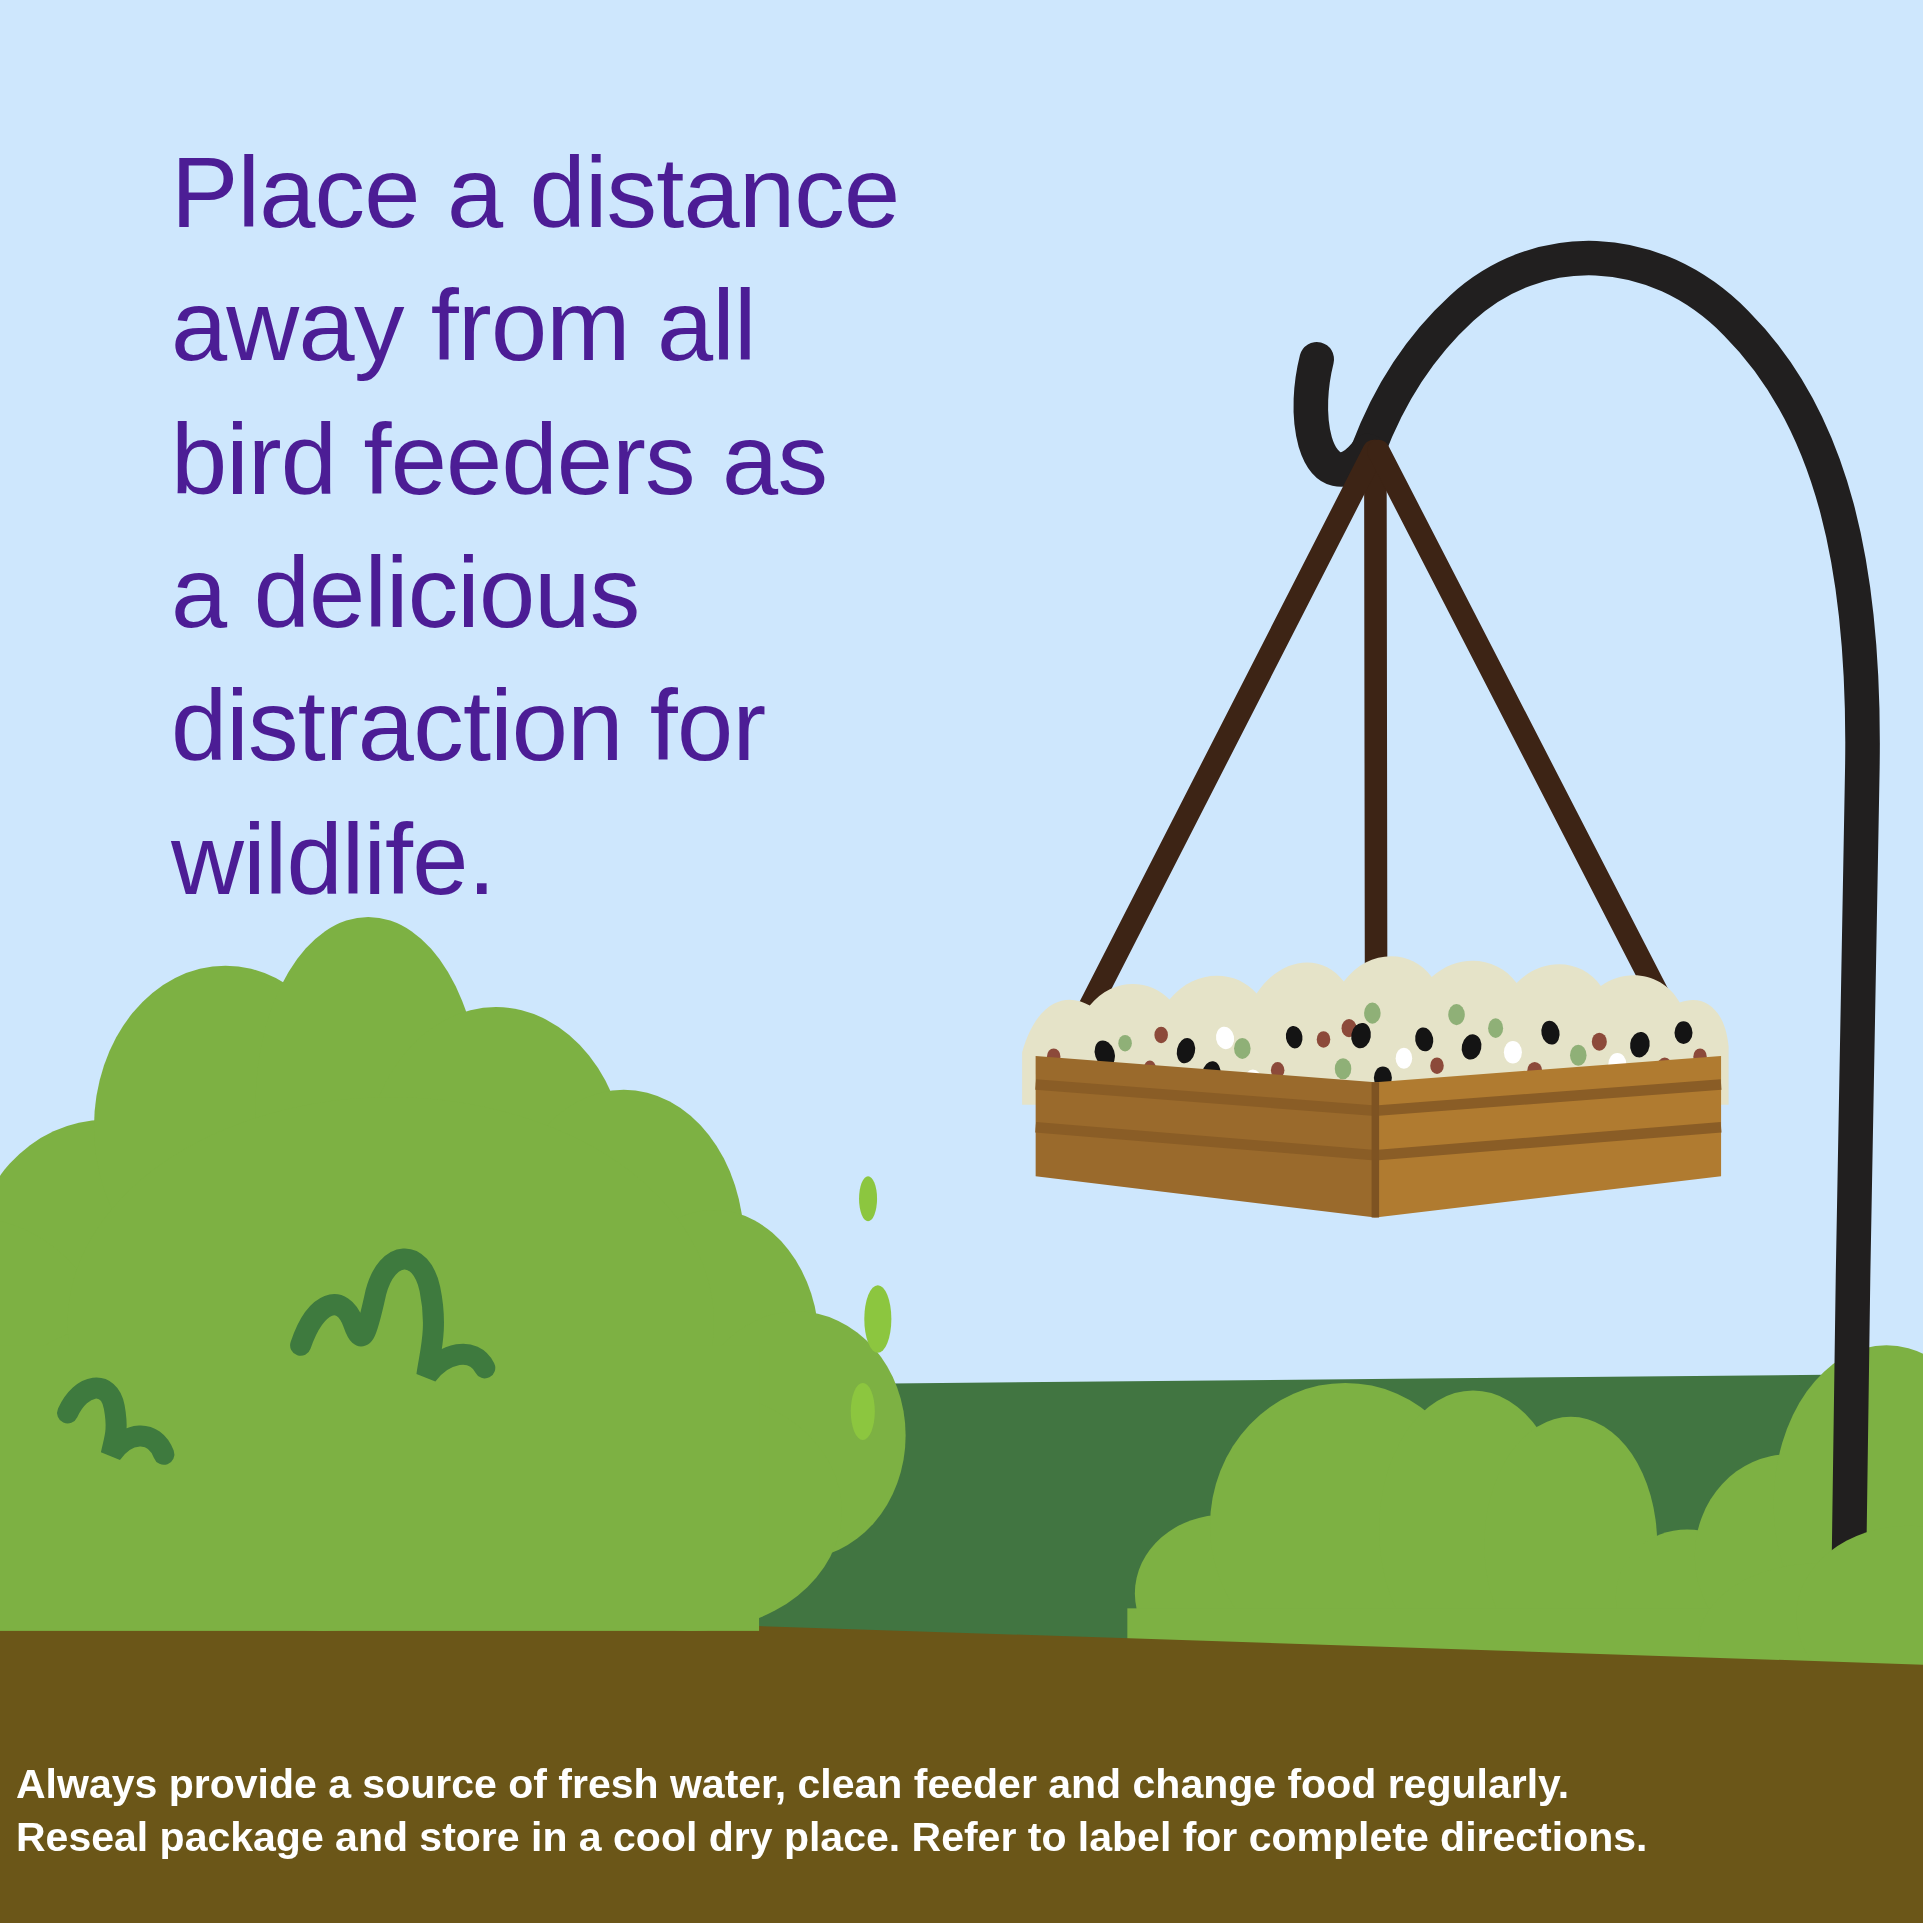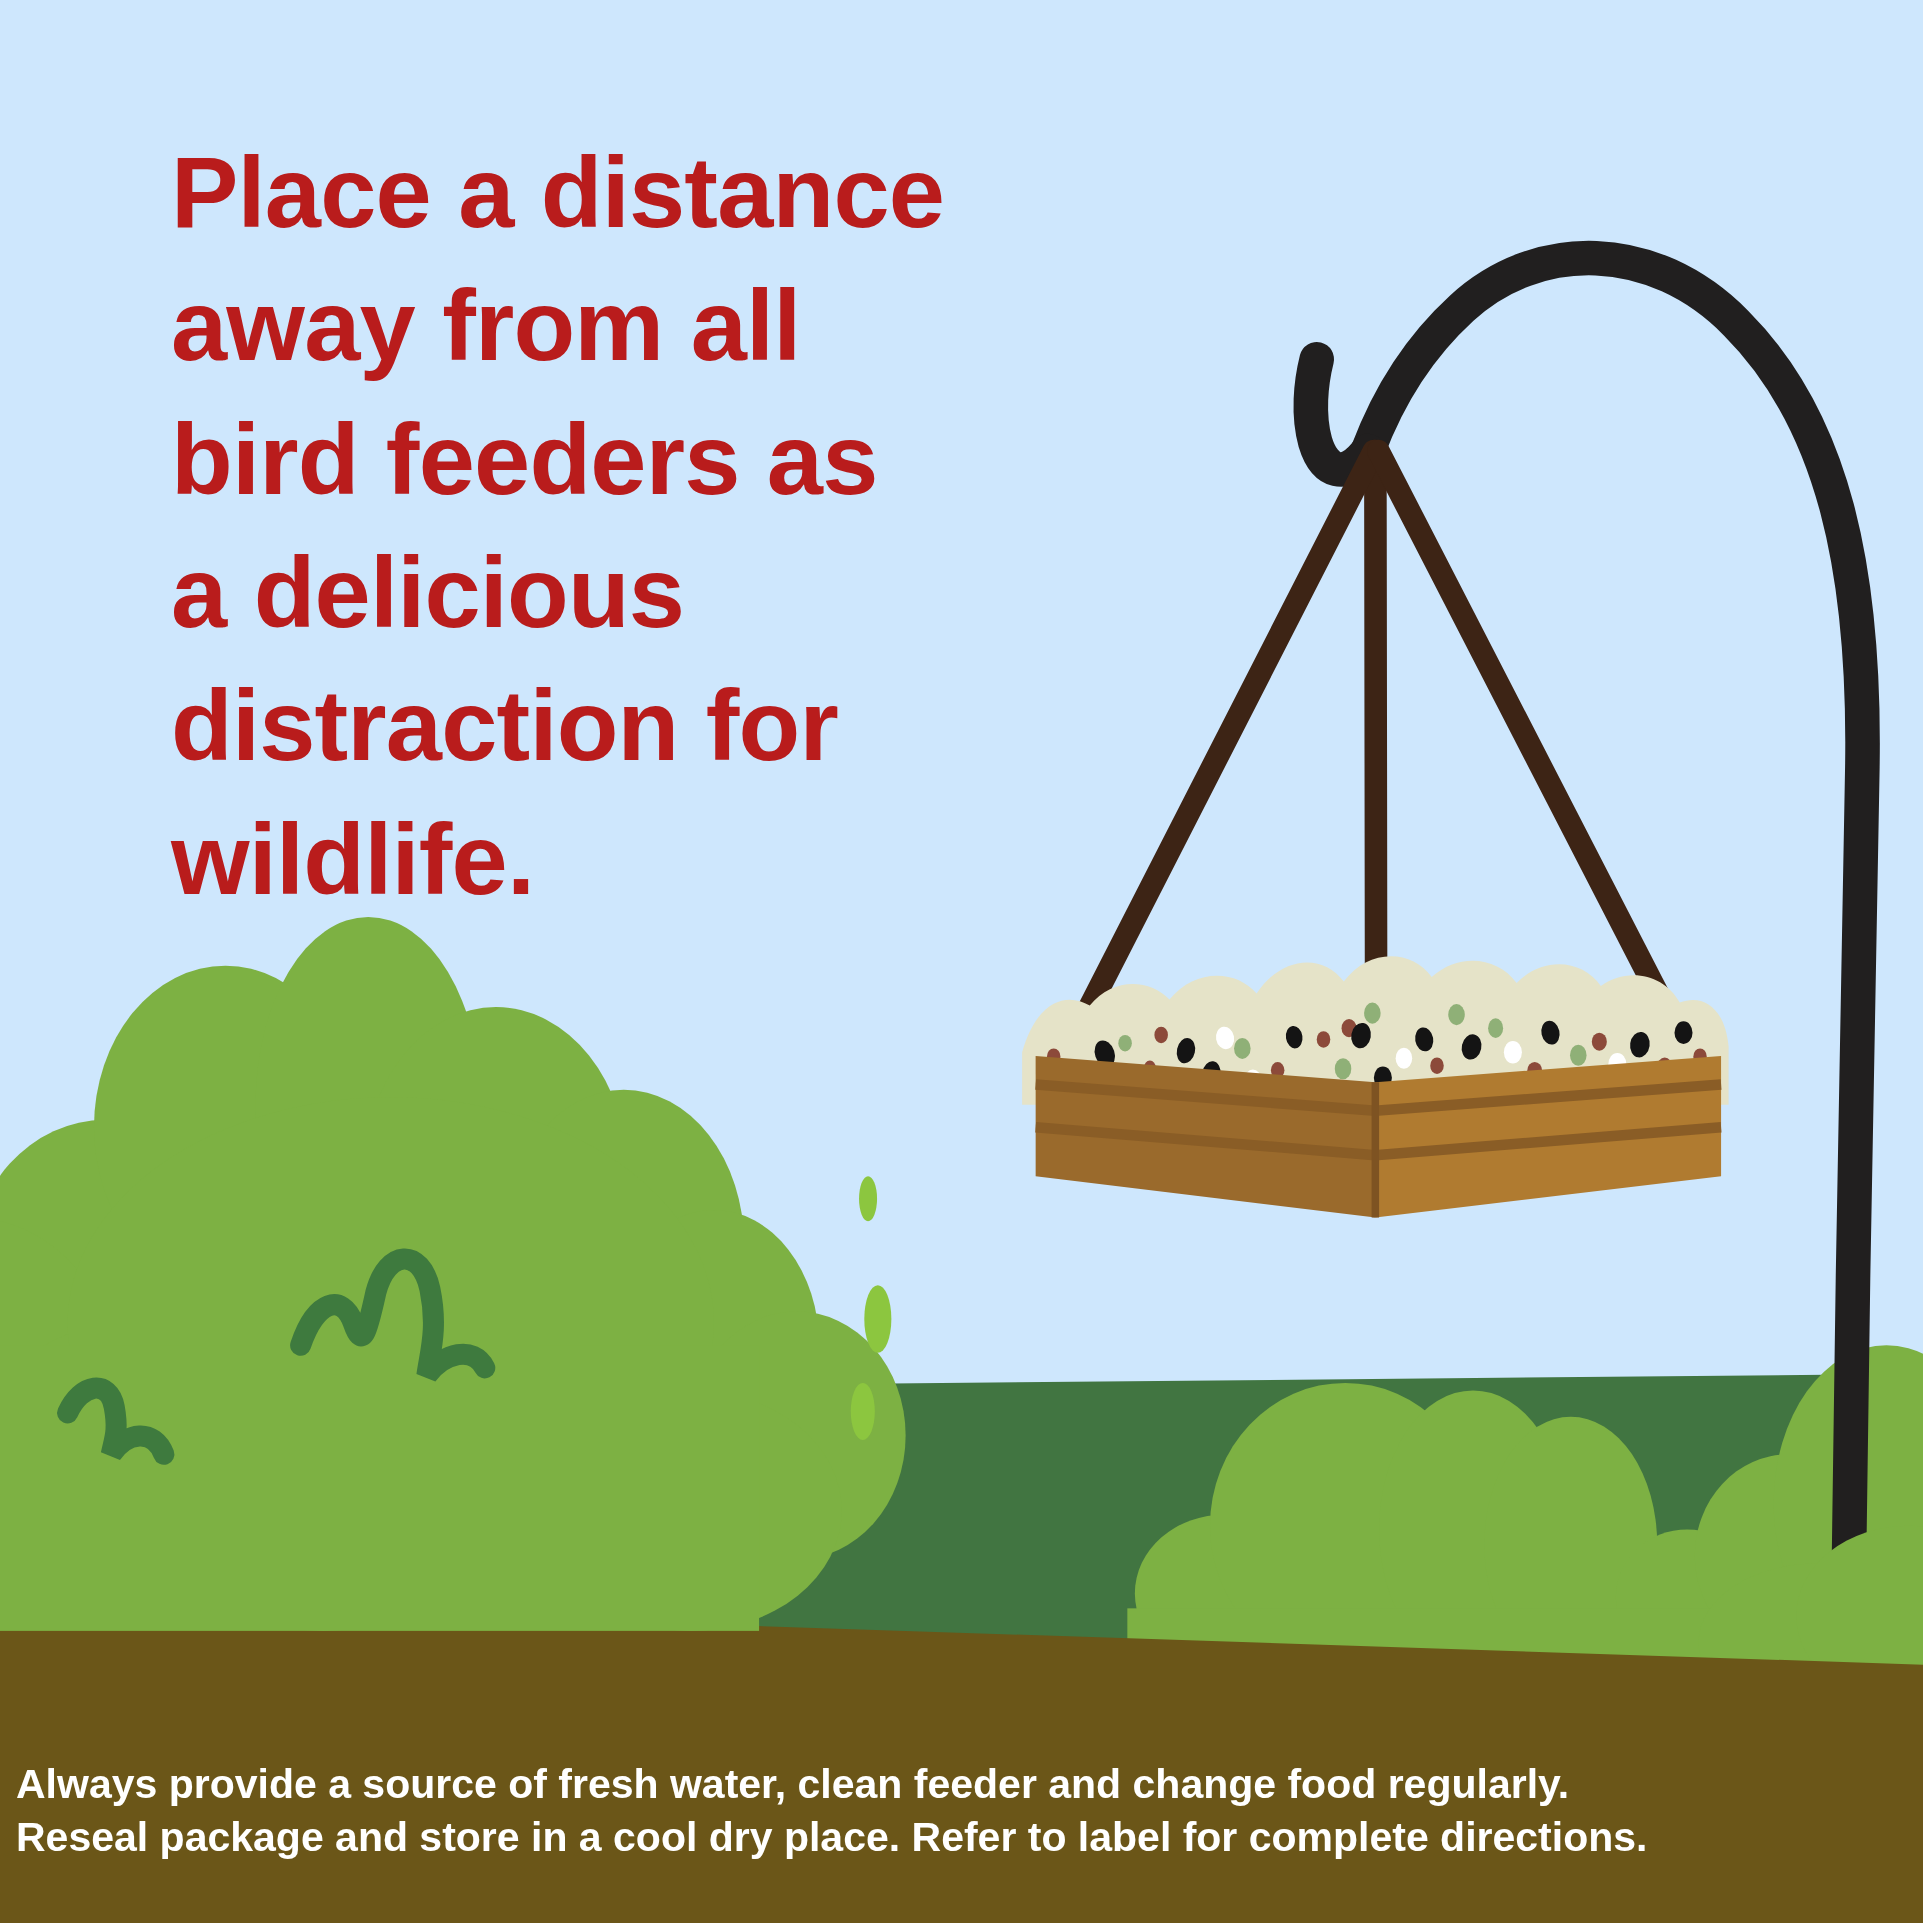--- a/index.html
+++ b/index.html
@@ -22,25 +22,25 @@
     width: 1924px;
     height: 1924px;
     display: block;
   }
   .headline {
     position: absolute;
     left: 171px;
     top: 126px;
     width: 947px;
     font-family: "Liberation Sans", sans-serif;
-    font-weight: bold;
+    font-weight: normal;
     font-size: 101px;
     line-height: 1.32;
     letter-spacing: -0.8px;
-    color: #b91c1c;
+    color: #4c1d95;
     white-space: pre-line;
     margin: 0;
   }
   .caption {
     position: absolute;
     left: 0;
     top: 1742px;
     width: 1924px;
     font-family: "Liberation Sans", sans-serif;
     font-weight: bold;

